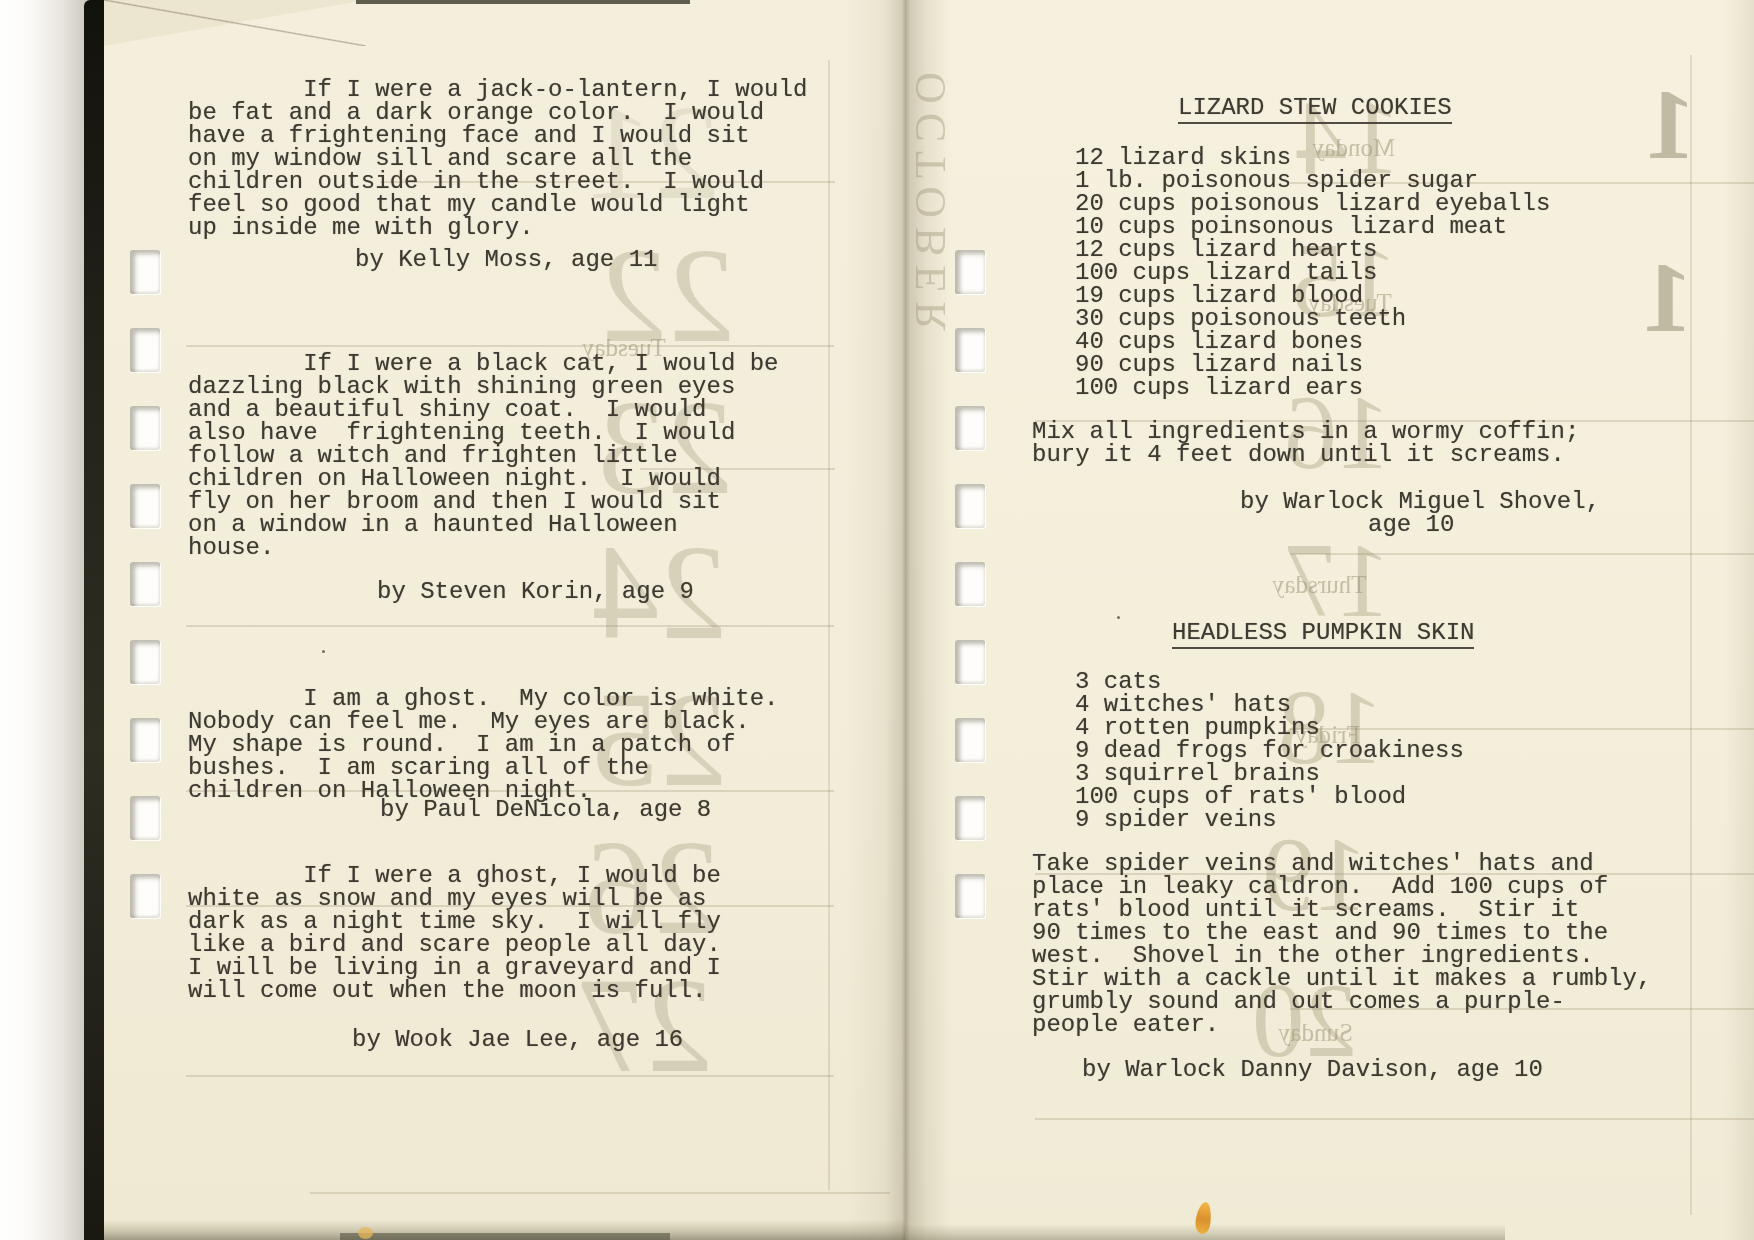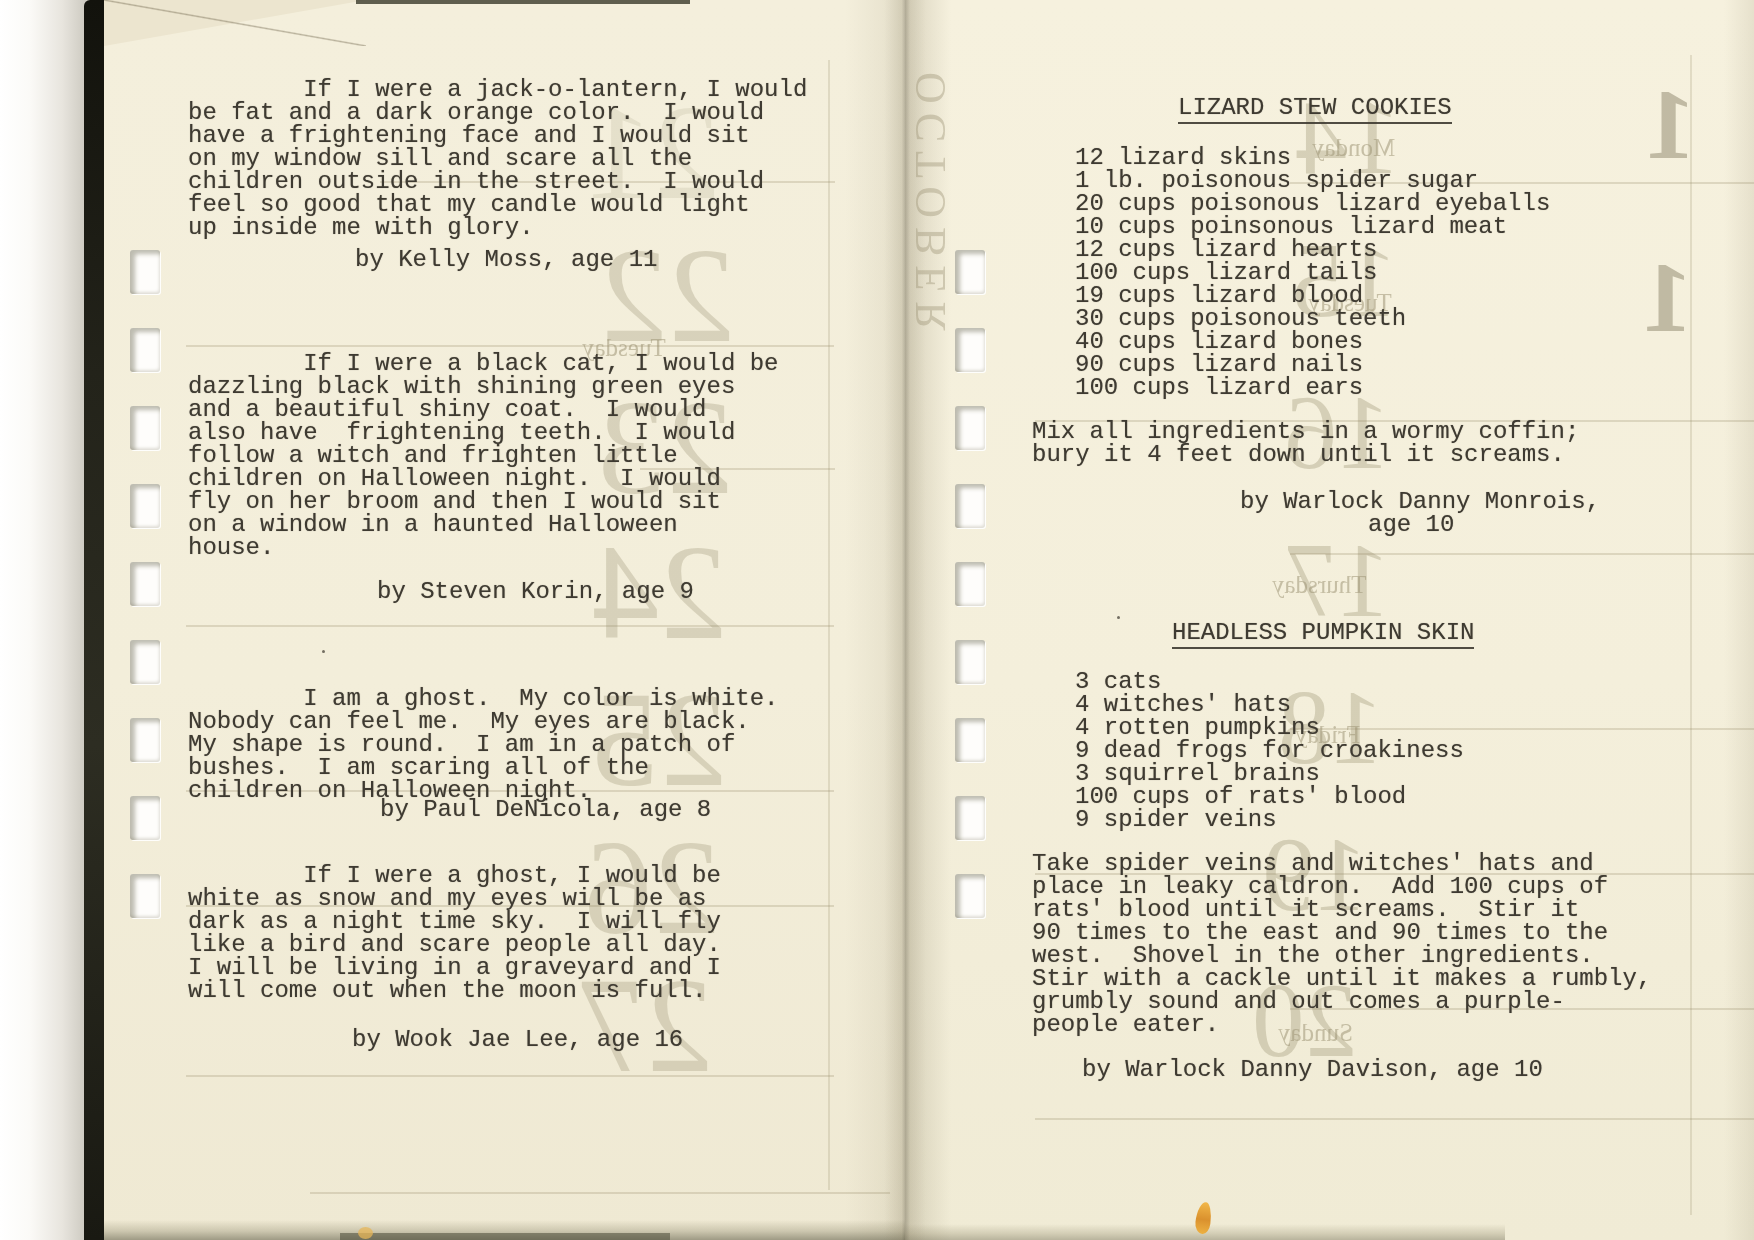--- a/index.html
+++ b/index.html
@@ -188,21 +188,21 @@
 10 cups poinsonous lizard meat
 12 cups lizard hearts
 100 cups lizard tails
 19 cups lizard blood
 30 cups poisonous teeth
 40 cups lizard bones
 90 cups lizard nails
 100 cups lizard ears</pre>
 <pre class="tw" style="left:1032px;top:420px">Mix all ingredients in a wormy coffin;
 bury it 4 feet down until it screams.</pre>
-<div class="tw" style="left:1240px;top:490px">by Warlock Danny Monrois,</div>
+<div class="tw" style="left:1240px;top:490px">by Warlock Miguel Shovel,</div>
 <div class="tw" style="left:1368px;top:513px">age 10</div>
 
 <div class="tw title" style="left:1172px;top:621px">HEADLESS PUMPKIN SKIN</div>
 <pre class="tw" style="left:1075px;top:670px">3 cats
 4 witches' hats
 4 rotten pumpkins
 9 dead frogs for croakiness
 3 squirrel brains
 100 cups of rats' blood
 9 spider veins</pre>

